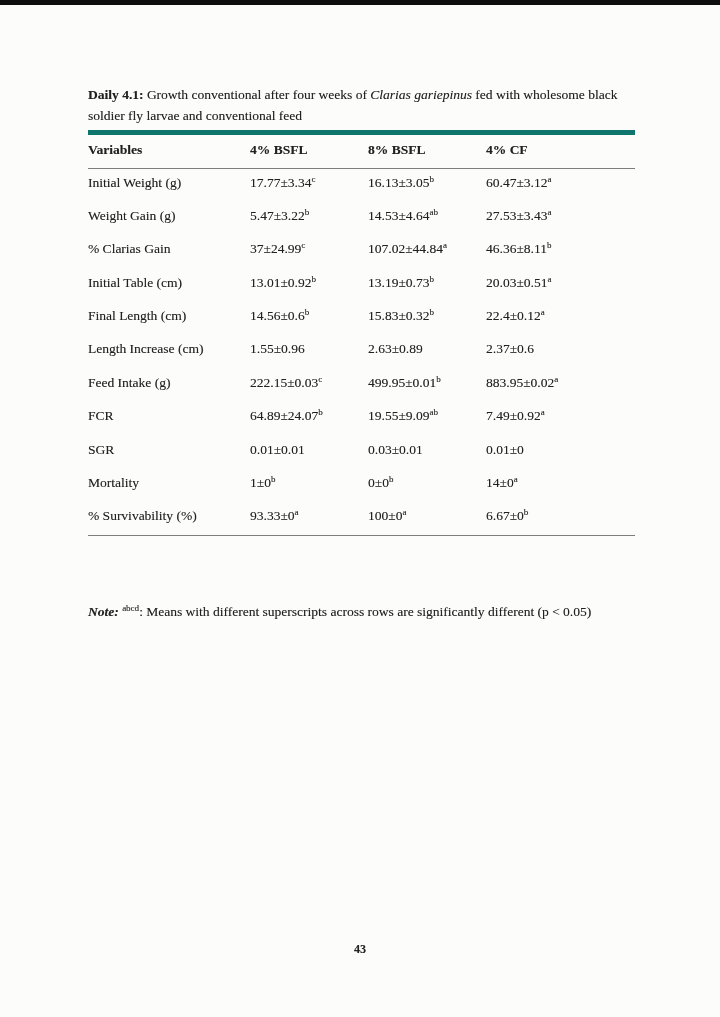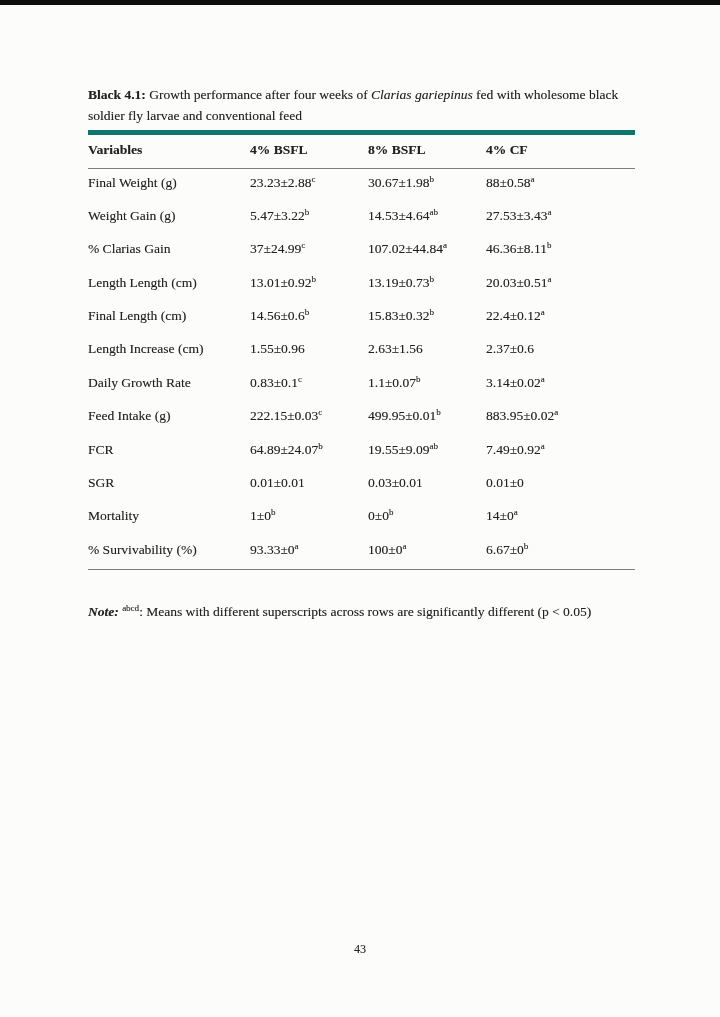--- a/index.html
+++ b/index.html
@@ -73,87 +73,82 @@
   .definitions p {
     margin: 0 0 23px 0;
     font-size: 13.5px; line-height: 20px;
   }
   .page-number {
     position: absolute; left: 0; top: 942px;
     width: 720px;
     text-align: center;
     font-size: 12px;
     margin: 0;
+    font-weight: bold;
   }
 </style>
 </head>
 <body>
 
 <div class="page">
   <div class="top-border"></div>
 
-  <p class="caption"><b>Black 4.1:</b><span> Growth performance after four weeks of </span><i>Clarias gariepinus</i><span> fed with wholesome black soldier fly larvae and conventional feed</span></p>
+  <p class="caption"><b>Daily 4.1:</b><span> Growth conventional after four weeks of </span><i>Clarias gariepinus</i><span> fed with wholesome black soldier fly larvae and conventional feed</span></p>
 
   <table class="growth-table">
     <colgroup>
       <col style="width:162px">
         <col style="width:118px">
         <col style="width:118px">
         <col style="width:149px">
     </colgroup>
     <thead>
       <tr>
         <th>Variables</th>
         <th>4% BSFL</th>
         <th>8% BSFL</th>
         <th>4% CF</th>
       </tr>
     </thead>
     <tbody>
         <tr>
-          <td>Final Weight (g)</td>
-          <td>23.23±2.88<sup>c</sup></td>
-          <td>30.67±1.98<sup>b</sup></td>
-          <td>88±0.58<sup>a</sup></td>
+          <td>Initial Weight (g)</td>
+          <td>17.77±3.34<sup>c</sup></td>
+          <td>16.13±3.05<sup>b</sup></td>
+          <td>60.47±3.12<sup>a</sup></td>
         </tr>
         <tr>
           <td>Weight Gain (g)</td>
           <td>5.47±3.22<sup>b</sup></td>
           <td>14.53±4.64<sup>ab</sup></td>
           <td>27.53±3.43<sup>a</sup></td>
         </tr>
         <tr>
           <td>% Clarias Gain</td>
           <td>37±24.99<sup>c</sup></td>
           <td>107.02±44.84<sup>a</sup></td>
           <td>46.36±8.11<sup>b</sup></td>
         </tr>
         <tr>
-          <td>Length Length (cm)</td>
+          <td>Initial Table (cm)</td>
           <td>13.01±0.92<sup>b</sup></td>
           <td>13.19±0.73<sup>b</sup></td>
           <td>20.03±0.51<sup>a</sup></td>
         </tr>
         <tr>
           <td>Final Length (cm)</td>
           <td>14.56±0.6<sup>b</sup></td>
           <td>15.83±0.32<sup>b</sup></td>
           <td>22.4±0.12<sup>a</sup></td>
         </tr>
         <tr>
           <td>Length Increase (cm)</td>
           <td>1.55±0.96</td>
-          <td>2.63±1.56</td>
+          <td>2.63±0.89</td>
           <td>2.37±0.6</td>
-        </tr>
-        <tr>
-          <td>Daily Growth Rate</td>
-          <td>0.83±0.1<sup>c</sup></td>
-          <td>1.1±0.07<sup>b</sup></td>
-          <td>3.14±0.02<sup>a</sup></td>
         </tr>
         <tr>
           <td>Feed Intake (g)</td>
           <td>222.15±0.03<sup>c</sup></td>
           <td>499.95±0.01<sup>b</sup></td>
           <td>883.95±0.02<sup>a</sup></td>
         </tr>
         <tr>
           <td>FCR</td>
           <td>64.89±24.07<sup>b</sup></td>

